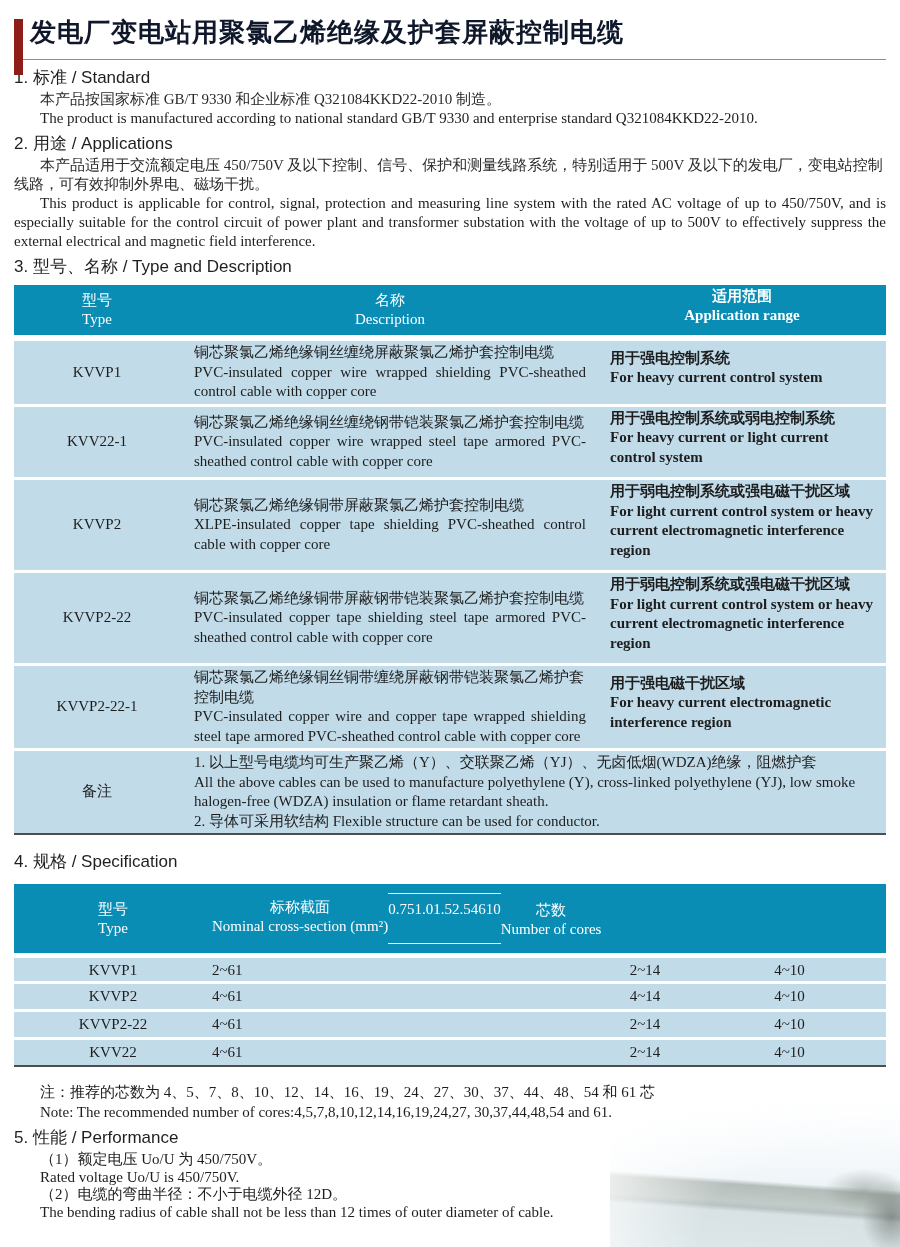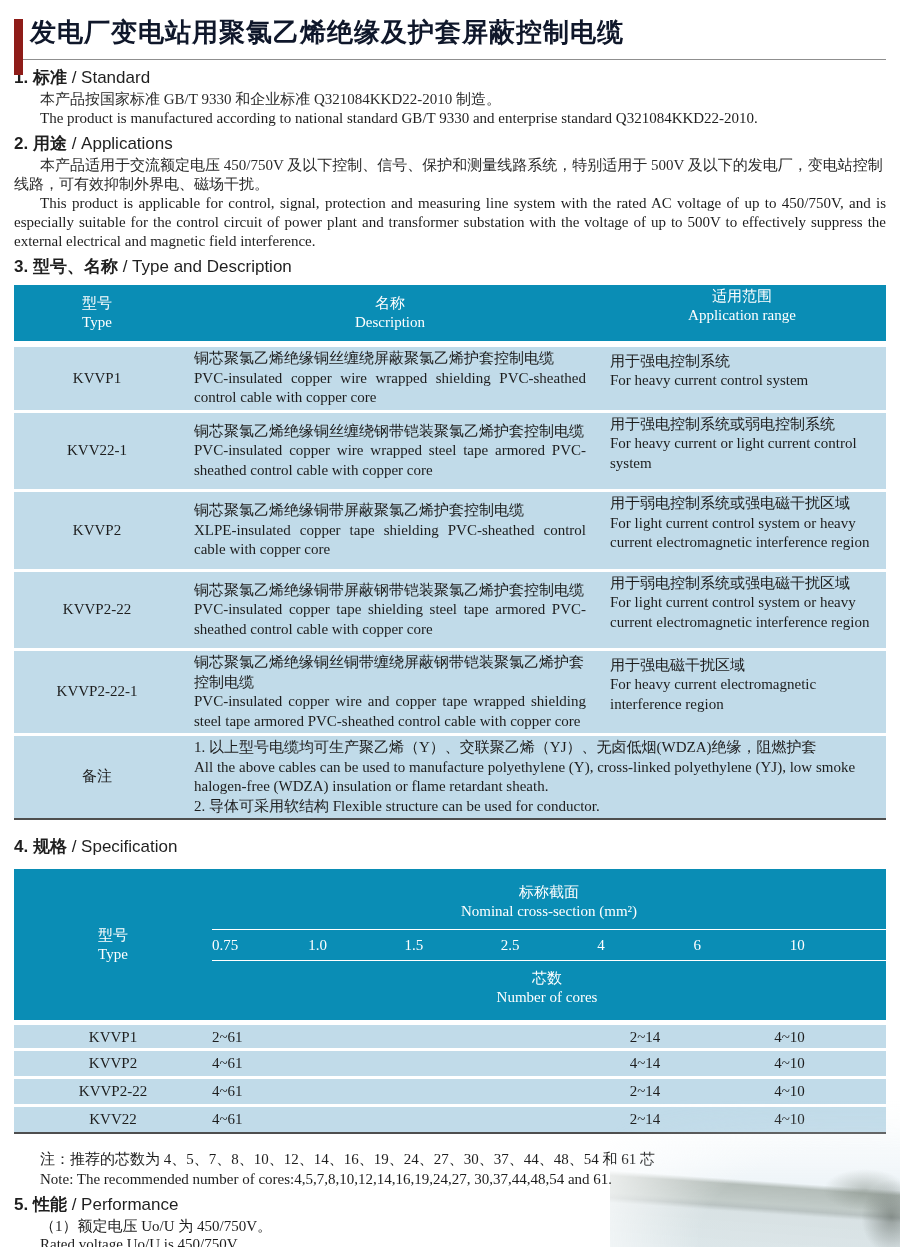--- a/index.html
+++ b/index.html
@@ -26,52 +26,52 @@
     font-family: "Liberation Sans", sans-serif;
     font-size: 19px; font-weight: normal; color: #3d3d3d; line-height: 25px; margin-top: 2px;
   }
   .rule { border: none; border-top: 1px solid #8f8f8f; margin: 11px 0 7px 0; }
 
   
   .sec-h {
     font-family: "Liberation Sans", sans-serif;
     font-size: 17px; color: #1f1f1f; line-height: 21px; margin: 5px 0 2px 0;
   }
-  .sec-h .h-zh { font-weight: bold; }
+  .sec-h .h-zh { font-weight: normal; }
   .sec-h .h-en { font-weight: normal; }
   .p-zh { font-size: 15px; line-height: 19px; color: #2a2a2a; text-indent: 26px; }
   .p-en { font-size: 15px; line-height: 19px; color: #1d1d1d; text-indent: 26px; text-align: justify; }
 
   
   .table-wrap { border-bottom: 2px solid #4e4e4e; margin-top: 8px; }
   table.t1 { width: 872px; border-collapse: separate; border-spacing: 0; table-layout: fixed; }
   .t1 th {
     background: #0a8db5; color: #ffffff; font-weight: normal;
     font-size: 15px; line-height: 19px; padding: 3px 0; text-align: center;
   }
   .t1 td {
     background: #c1dbe9; border-top: 3px solid #ffffff;
     font-size: 15px; line-height: 19.5px; vertical-align: middle; padding: 2px 0;
   }
   .t1 tr.first td { border-top: 6px solid #ffffff; }
   .t1 .col-type  { width: 166px; text-align: center; }
   .t1 .col-desc  { width: 420px; padding: 2px 14px; }
-  .t1 .col-range { width: 286px; padding: 2px 12px 16px 10px; }
+  .t1 .col-range { width: 286px; padding: 2px 12px 10px 10px; font-weight: bold; }
   .zh-line { display: block; text-align: left; }
   .en-just { display: block; text-align: justify; }
   .en-left { display: block; text-align: left; }
 
   
   .spec { width: 872px; border-bottom: 2px solid #4e4e4e; margin-top: 12px; font-size: 15px; }
   .spec-head { display: flex; background: #0a8db5; color: #fff; }
   .spec-type-cell {
     width: 198px; display: flex; flex-direction: column;
     justify-content: center; align-items: center; line-height: 19px;
   }
-  .spec-right { flex: 1; display: flex; flex-direction: column; padding: 9px 0; }
+  .spec-right { flex: 1; display: flex; flex-direction: row; padding: 9px 0; }
   .spec-group { text-align: center; line-height: 19px; padding: 5px 0 8px 0; }
   .spec-sizes { display: flex; border-top: 1px solid #fff; border-bottom: 1px solid #fff; }
   .size-cell { flex: 1; text-align: left; height: 30px; line-height: 30px; }
   .spec-cores { text-align: center; line-height: 19px; padding: 8px 4px 4px 0; }
   .spec-row { display: flex; background: #c1dbe9; border-top: 3px solid #fff; height: 28px; line-height: 25px; }
   .spec-row.first { border-top: 5px solid #fff; }
   .sr-type { width: 198px; text-align: center; }
   .sr-a { width: 385px; text-align: left; }
   .sr-b { width: 96px;  text-align: center; }
   .sr-c { flex: 1; text-align: center; }

